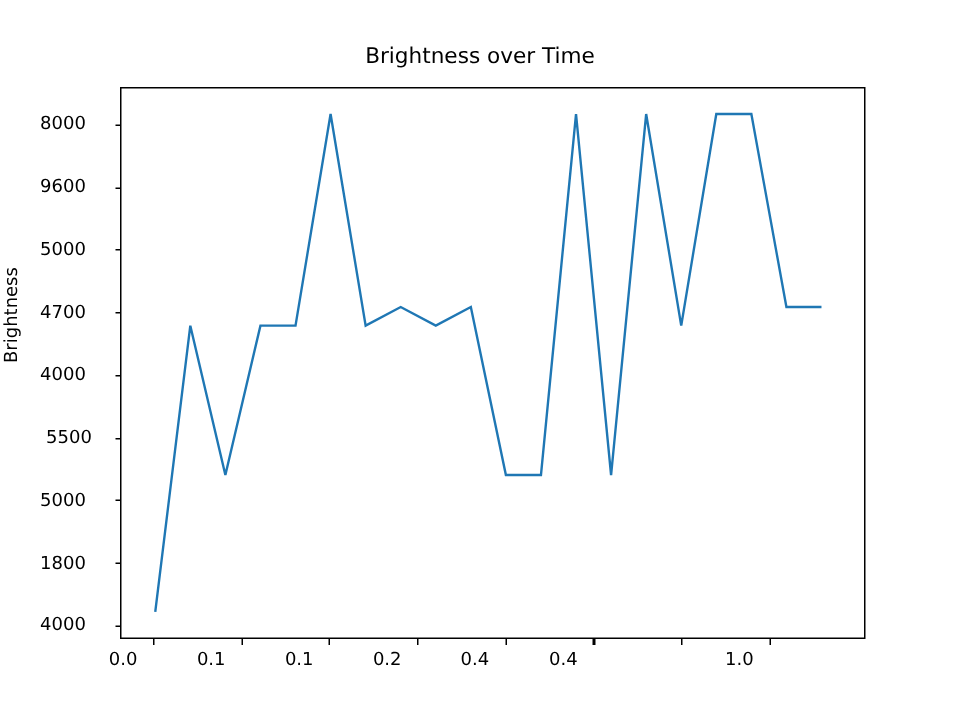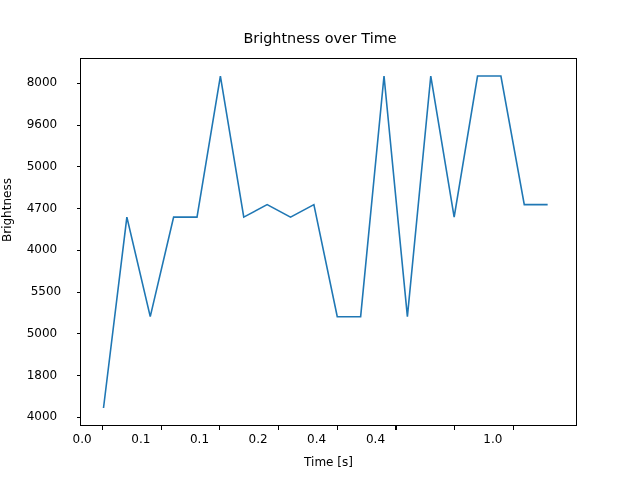--- a/index.html
+++ b/index.html
@@ -98,21 +98,20 @@
   }
 </style>
 </head>
 <body>
 
 <div id="figure">
 
   <div id="chart-title">Brightness over Time</div>
 
   <div id="ylabel">Brightness</div>
-  <div id="xlabel">Time [s]</div>
 
   <div id="ytick-labels">
       <div class="ytick-label" style="left: 12px; top: 409.238px;">4000</div>
       <div class="ytick-label" style="left: 12px; top: 367.515px;">1800</div>
       <div class="ytick-label" style="left: 12px; top: 325.791px;">5000</div>
       <div class="ytick-label" style="left: 16px; top: 284.068px;">5500</div>
       <div class="ytick-label" style="left: 12px; top: 242.345px;">4000</div>
       <div class="ytick-label" style="left: 12px; top: 200.621px;">4700</div>
       <div class="ytick-label" style="left: 12px; top: 158.898px;">5000</div>
       <div class="ytick-label" style="left: 12px; top: 117.175px;">9600</div>

